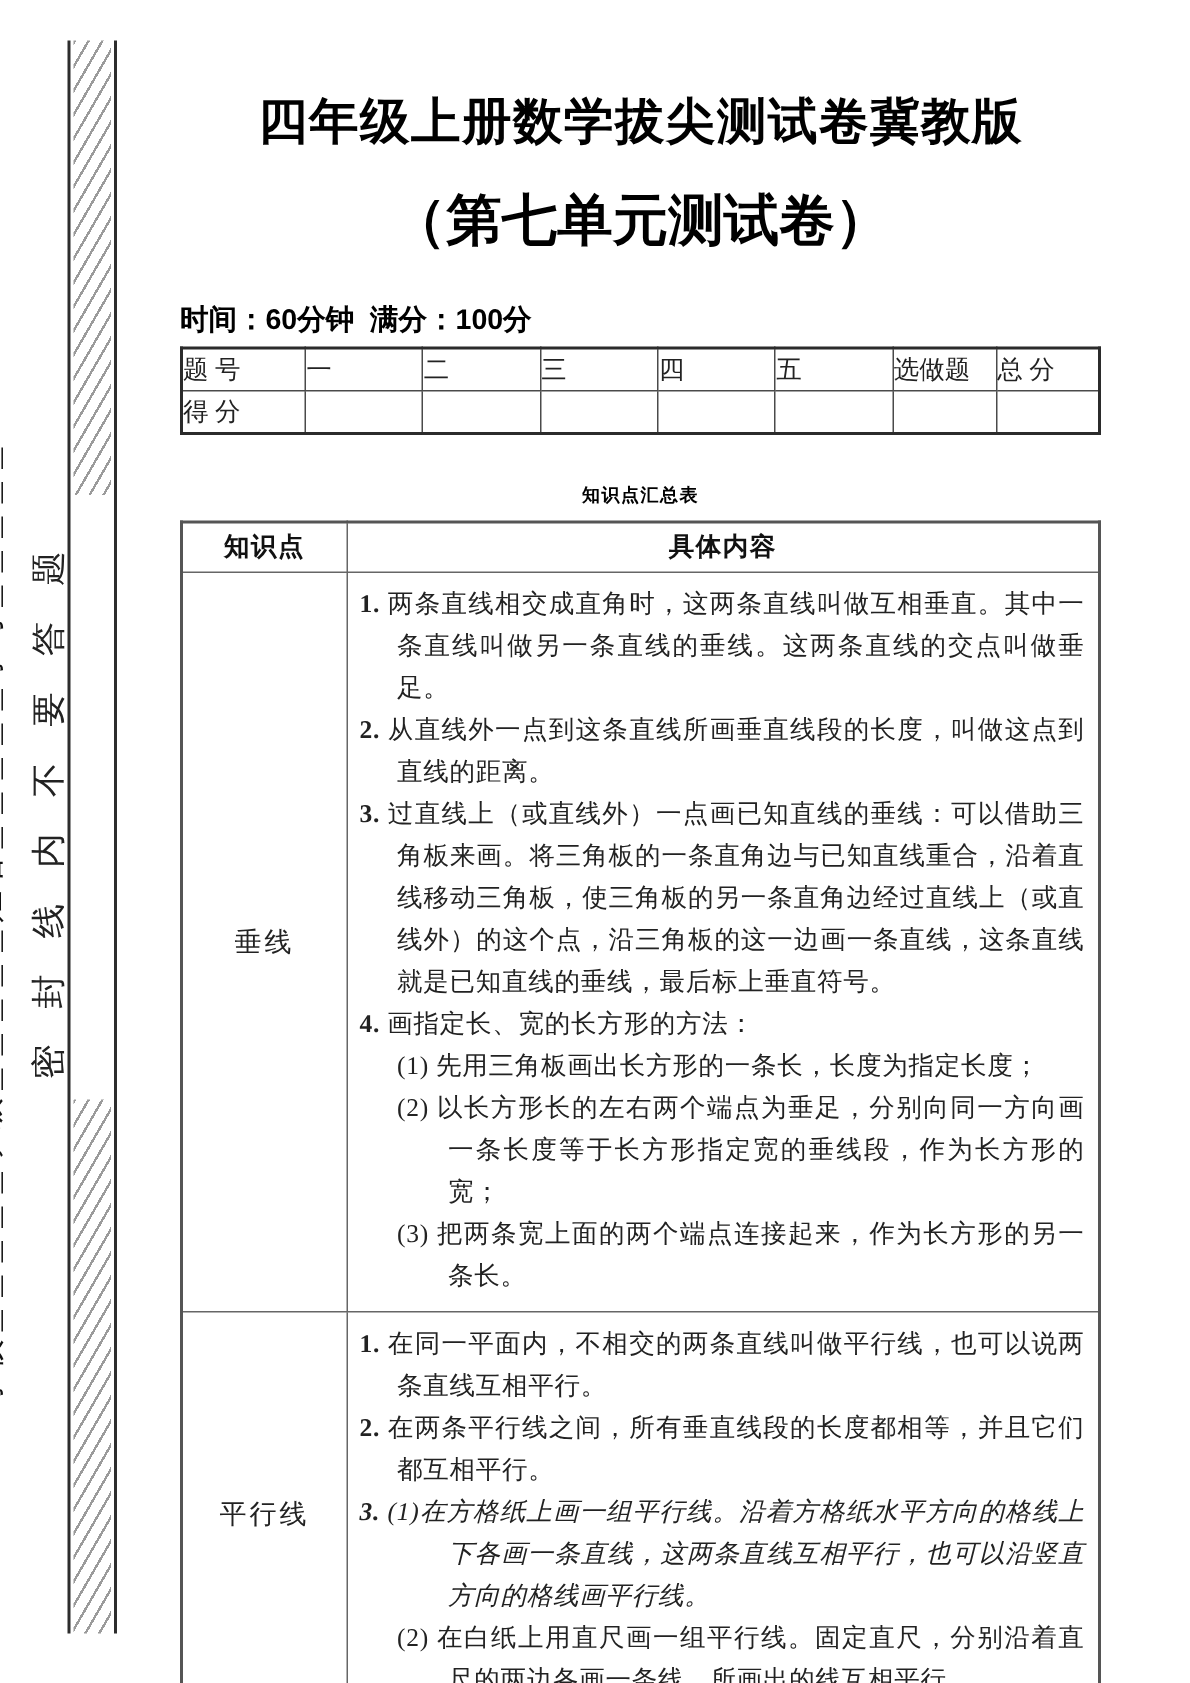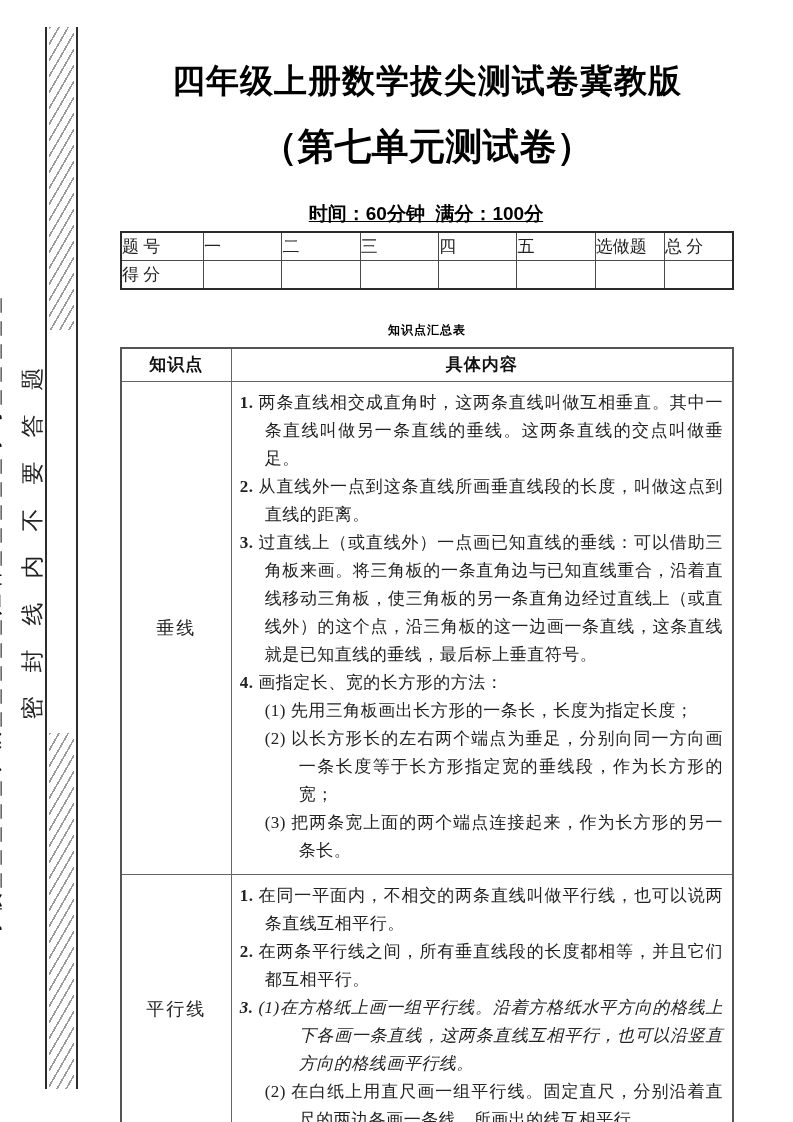--- a/index.html
+++ b/index.html
@@ -34,22 +34,22 @@
   .main{position:absolute;left:120px;top:0;width:614px;}
   .title{
     margin-top:61px;text-align:center;font-weight:bold;font-size:33px;line-height:1.2;
     letter-spacing:1px;color:#000;font-family:"Liberation Sans", sans-serif;
   }
   .subtitle{
     margin-top:22px;text-align:center;font-weight:bold;font-size:37px;line-height:1.3;
     color:#000;font-family:"Liberation Sans", sans-serif;
   }
   .meta{
-    margin-top:32px;text-align:center;font-weight:bold;font-size:19px;line-height:22px;
-    color:#000;font-family:"Liberation Sans", sans-serif;padding-right:2px;white-space:pre;text-decoration:underline;
+    margin-top:32px;text-align:left;font-weight:bold;font-size:19px;line-height:22px;
+    color:#000;font-family:"Liberation Sans", sans-serif;padding-right:2px;white-space:pre;
   }
   
   table{border-collapse:collapse;width:100%;}
   .score-table{margin-top:6px;border:2px solid #2b2b2b;table-layout:fixed;}
   .score-table td{
     border:1px solid #4a4a4a;height:27px;text-align:left;vertical-align:middle;
     font-size:17px;color:#222;padding:0;white-space:pre;
   }
   
   .summary-title{

